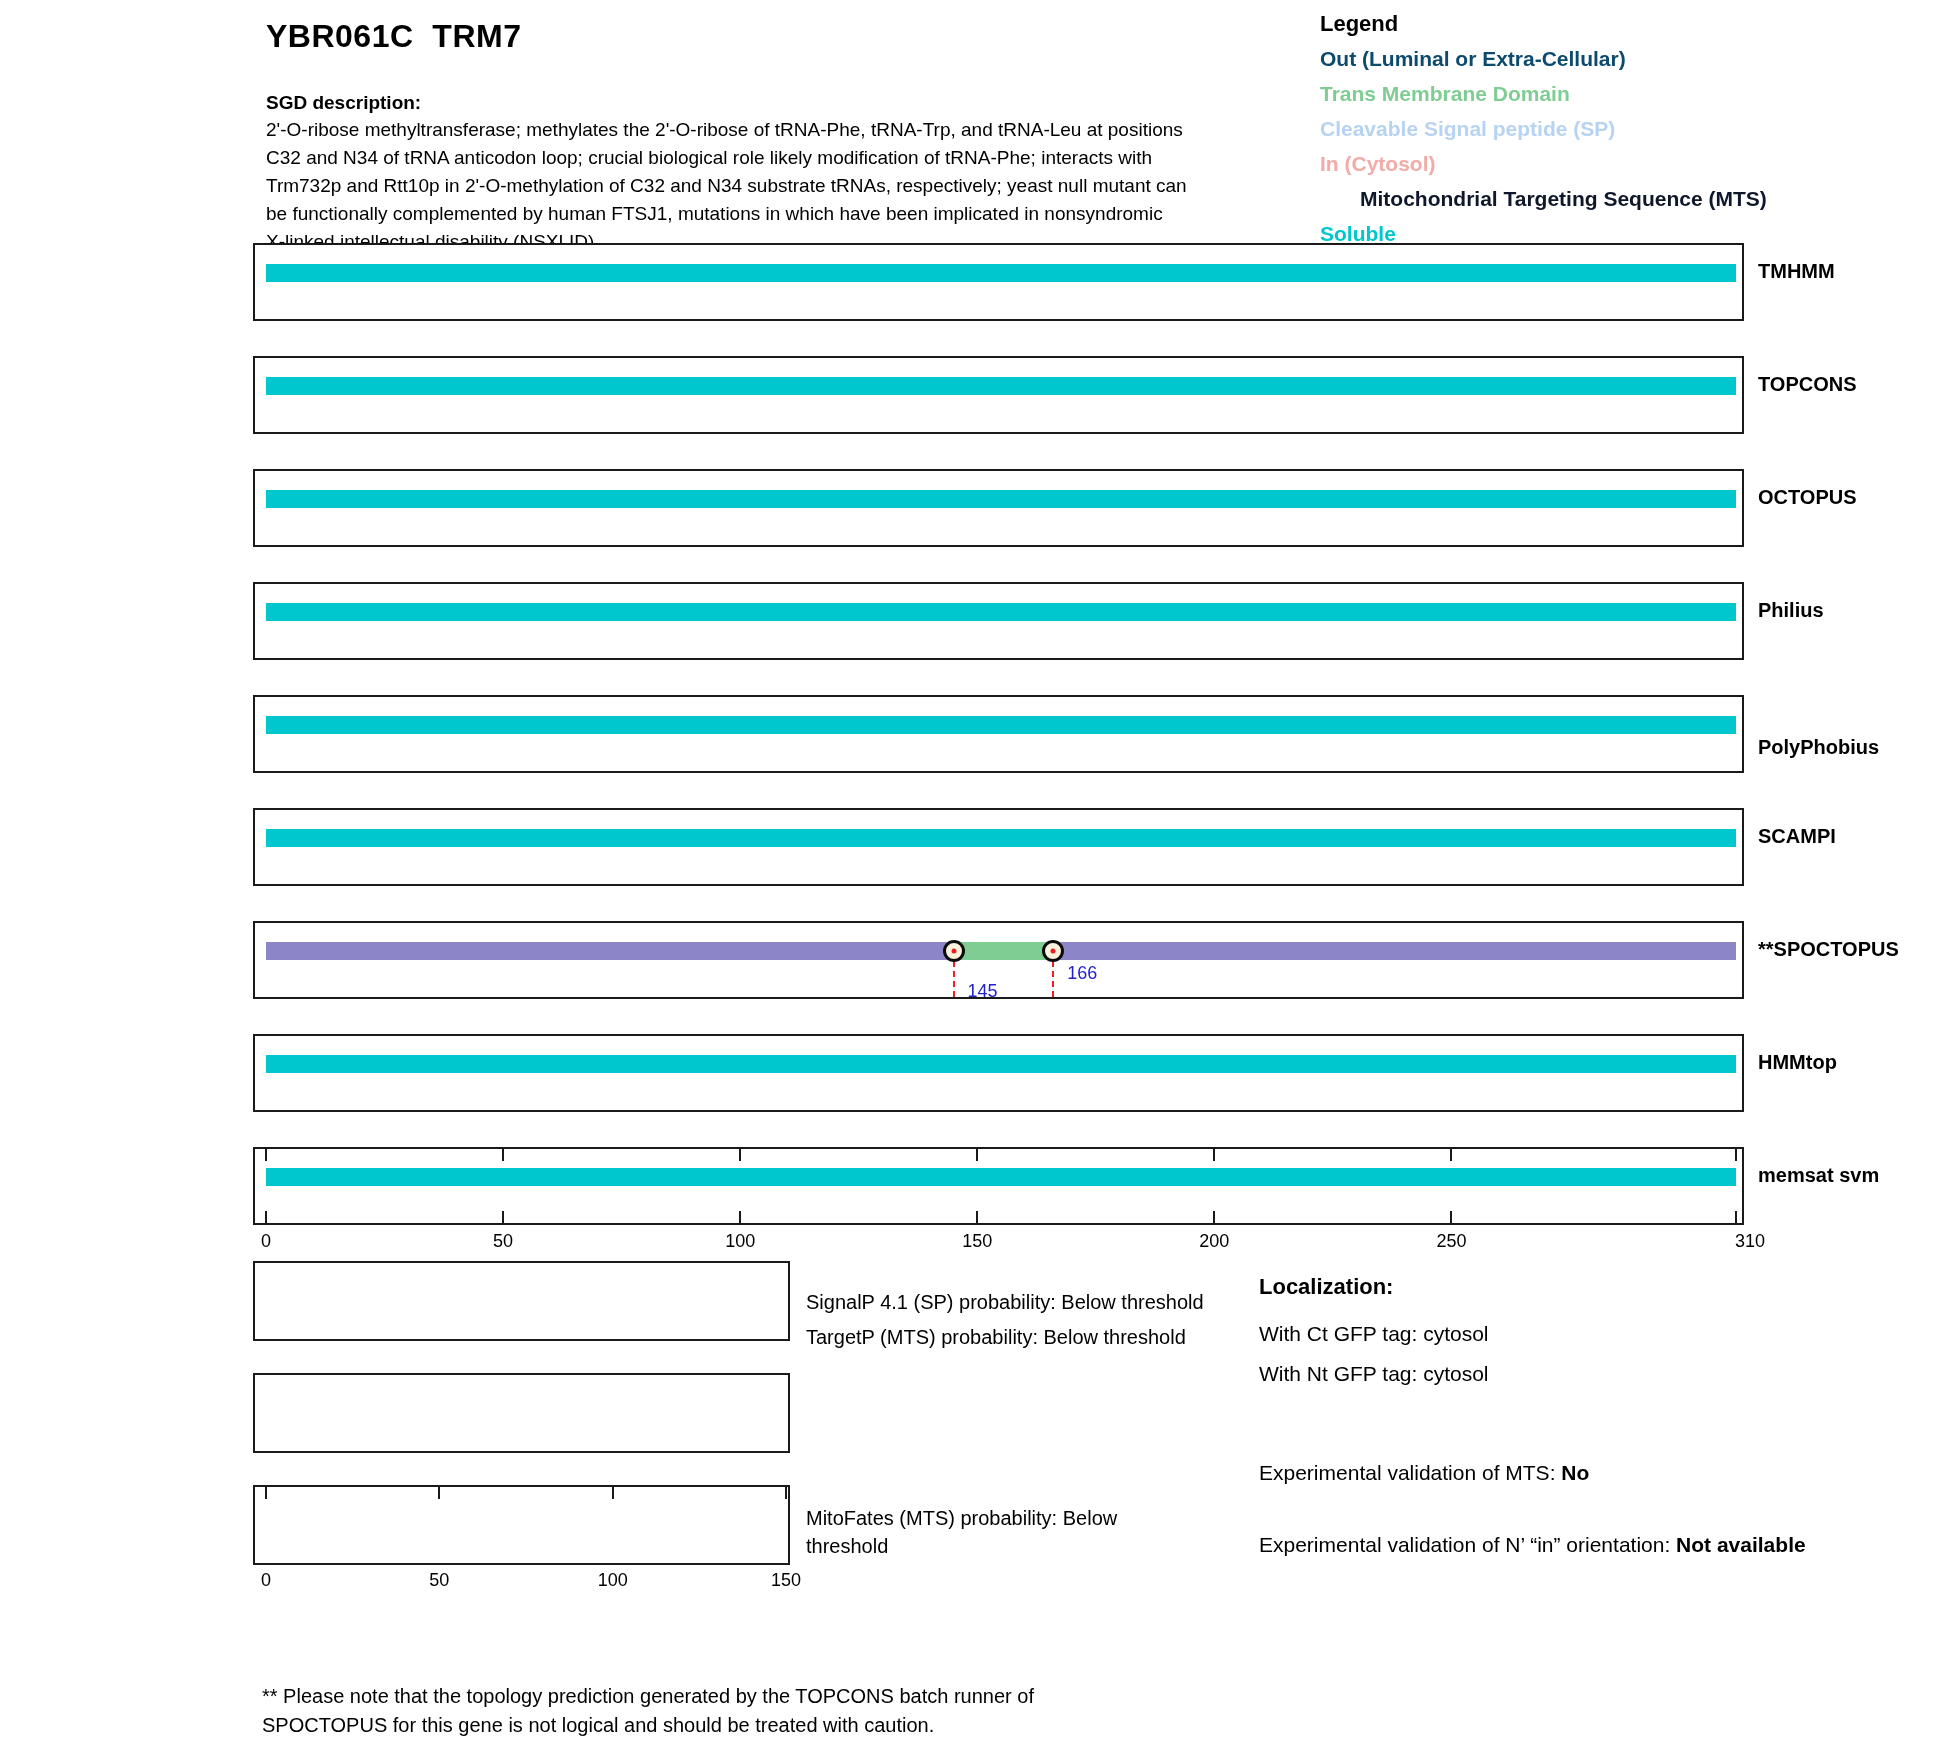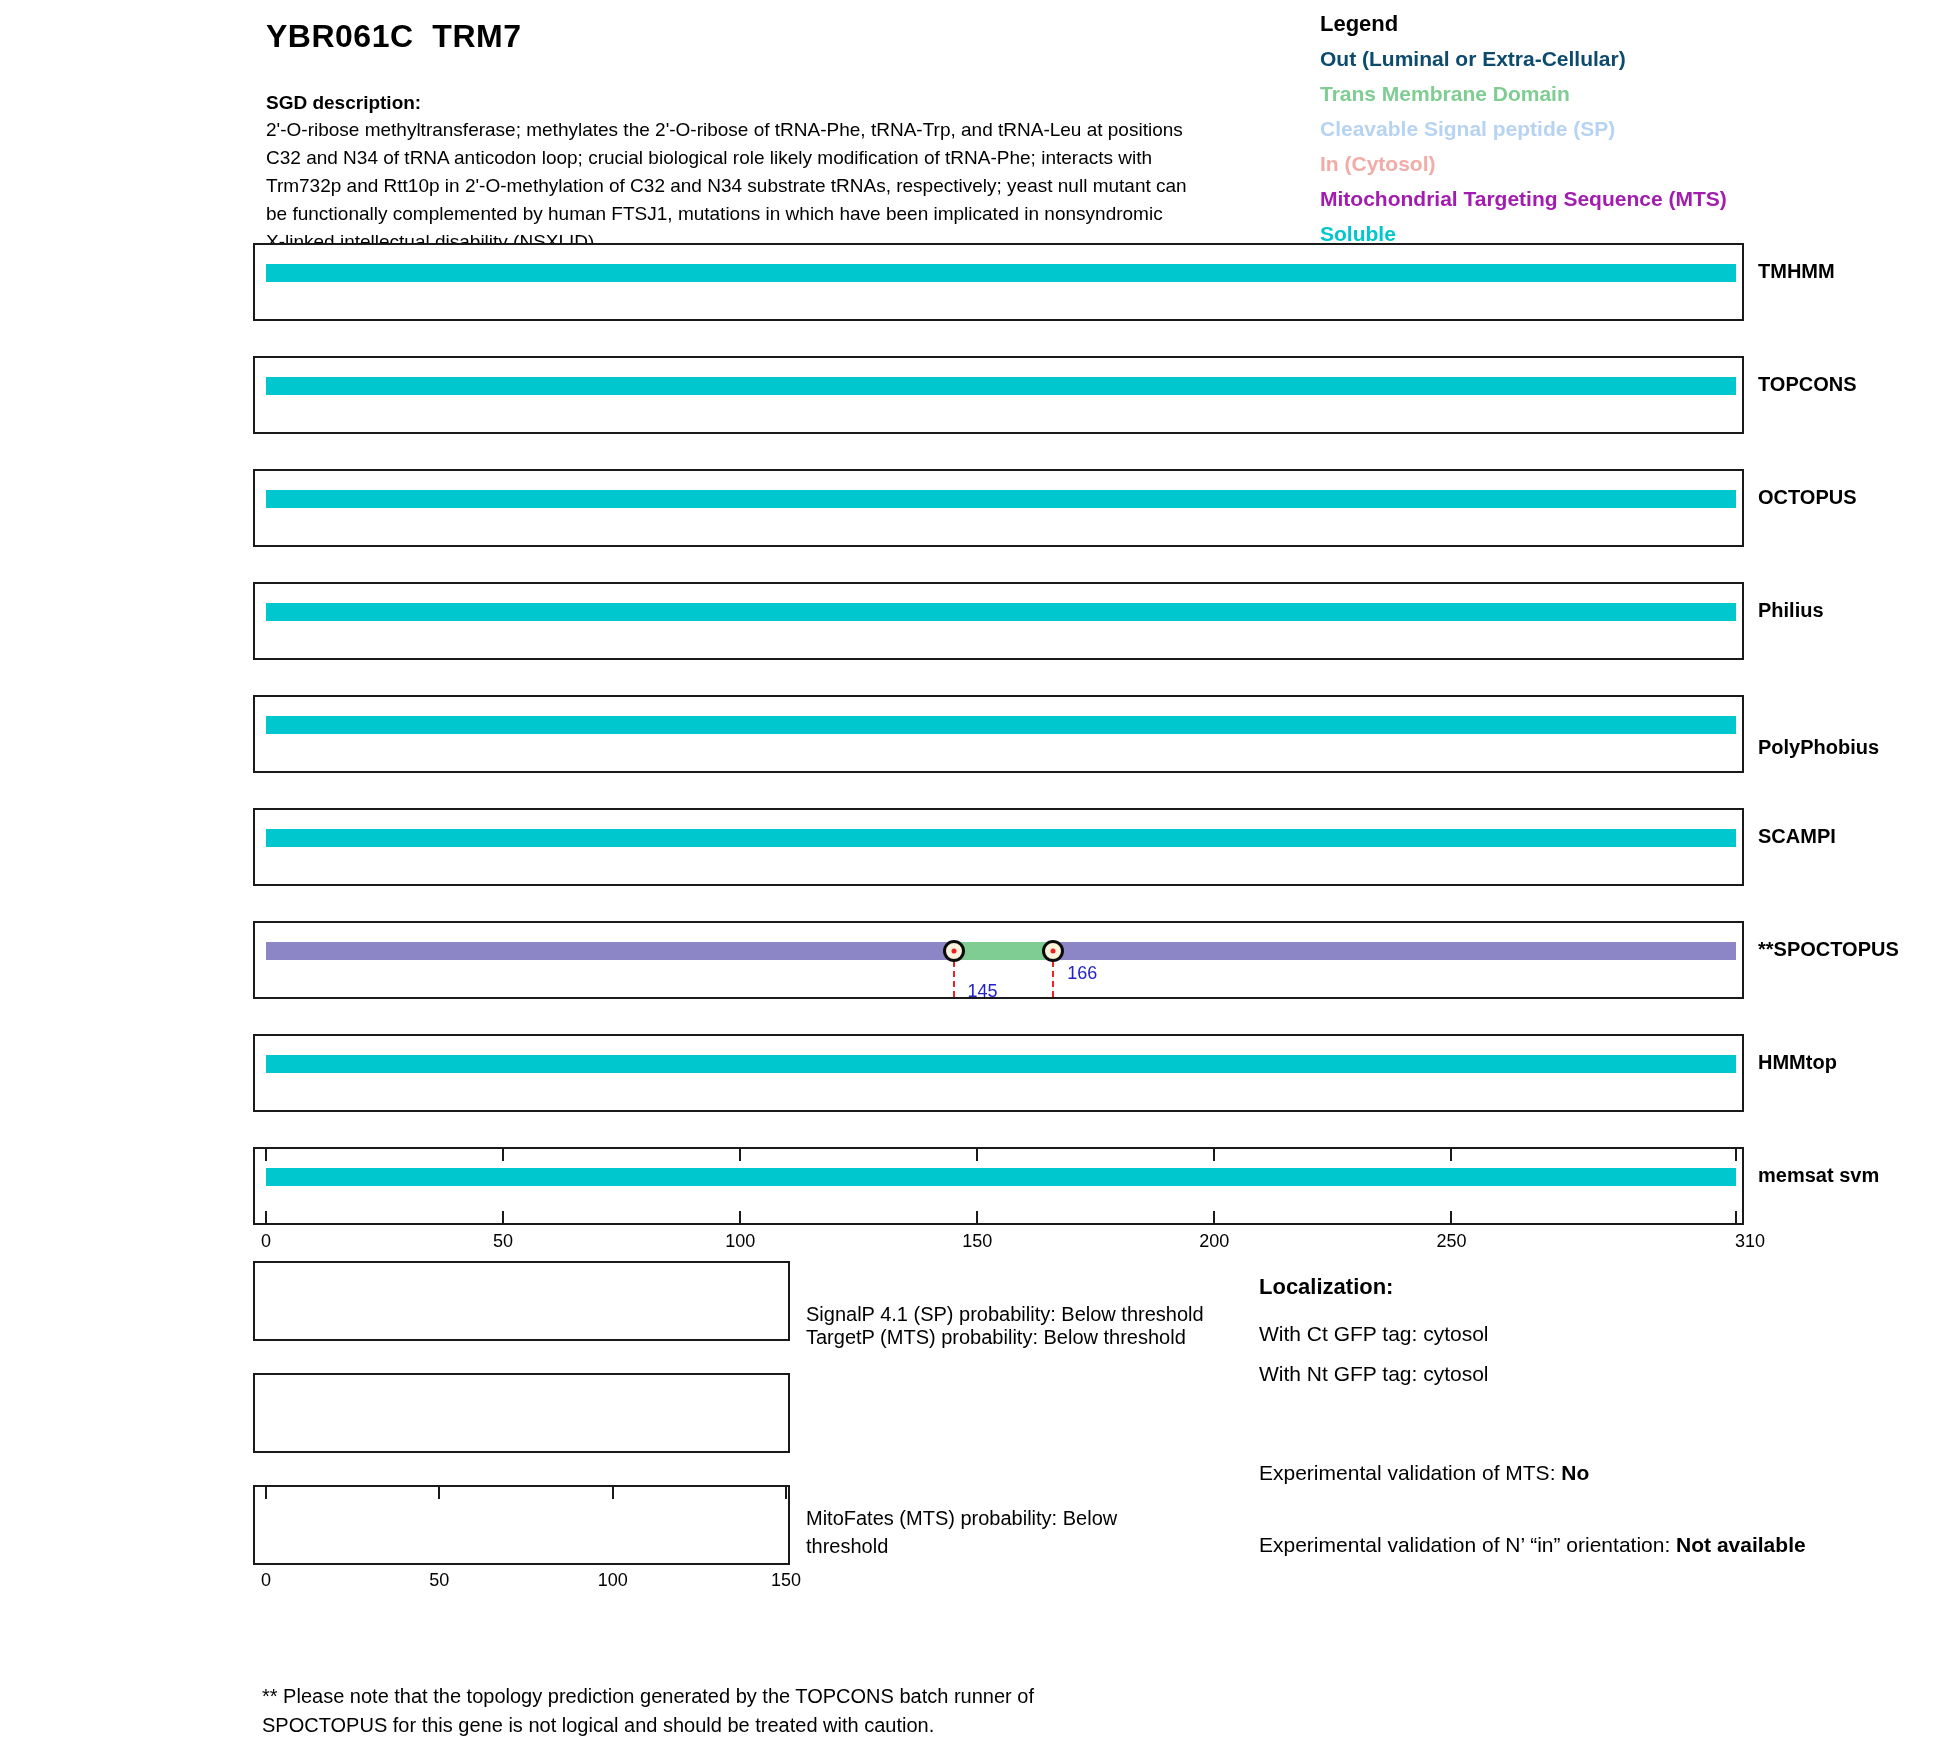--- a/index.html
+++ b/index.html
@@ -43,21 +43,21 @@
 Trm732p and Rtt10p in 2'-O-methylation of C32 and N34 substrate tRNAs, respectively; yeast null mutant can
 be functionally complemented by human FTSJ1, mutations in which have been implicated in nonsyndromic
 X-linked intellectual disability (NSXLID)</div>
 
   <div class="abs" id="legend">
     <div class="legend-heading">Legend</div>
   <div style="color: #0c4a6e;">Out (Luminal or Extra-Cellular)</div>
       <div style="color: rgb(127, 205, 146);">Trans Membrane Domain</div>
       <div style="color: rgb(183, 211, 242);">Cleavable Signal peptide (SP)</div>
       <div style="color: rgb(242, 171, 166);">In (Cytosol)</div>
-      <div style="color: #a21caf;">Mitochondrial Targeting Sequence (MTS)</div>
+      <div style="color: #0f172a; margin-left: 40px;">Mitochondrial Targeting Sequence (MTS)</div>
       <div style="color: rgb(0, 199, 205);">Soluble</div>
     </div>
 
   <div id="tracks">
       <div class="track-box" style="left: 253px; top: 243px; width: 1491px; height: 78px;">
         <div class="track-seg" style="left: 11px; width: 1470px; background: rgb(0, 199, 205);"></div>
       </div>
       <div class="track-label" style="left: 1758px; top: 260px;">TMHMM</div>
       <div class="track-box" style="left: 253px; top: 356px; width: 1491px; height: 78px;">
         <div class="track-seg" style="left: 11px; width: 1470px; background: rgb(0, 199, 205);"></div>
@@ -123,21 +123,21 @@
       <div class="axis-label" style="left: 503.097px; top: 1231px;">50</div>
       <div class="axis-label" style="left: 740.194px; top: 1231px;">100</div>
       <div class="axis-label" style="left: 977.29px; top: 1231px;">150</div>
       <div class="axis-label" style="left: 1214.39px; top: 1231px;">200</div>
       <div class="axis-label" style="left: 1451.48px; top: 1231px;">250</div>
       <div class="axis-label" style="left: 1736px; top: 1231px; margin-left: 14px;">310</div>
     </div>
 
   <div id="mini-plots">
       <div class="mini-box" style="left: 253px; top: 1261px; width: 537px; height: 80px;"></div>
-      <div class="mini-label" style="left: 806px; top: 1288px; margin-top: 12px;">SignalP 4.1 (SP) probability: Below threshold</div>
+      <div class="mini-label" style="left: 806px; top: 1288px;">SignalP 4.1 (SP) probability: Below threshold</div>
       <div class="mini-box" style="left: 253px; top: 1373px; width: 537px; height: 80px;"></div>
       <div class="mini-label" style="left: 806px; top: 1323px;">TargetP (MTS) probability: Below threshold</div>
       <div class="axis-label" style="left: 266px; top: 1570px;">0</div>
       <div class="axis-label" style="left: 439.333px; top: 1570px;">50</div>
       <div class="axis-label" style="left: 612.667px; top: 1570px;">100</div>
       <div class="axis-label" style="left: 786px; top: 1570px;">150</div>
       <div class="mini-box" style="left: 253px; top: 1485px; width: 537px; height: 80px;">
         <div class="tickmark" style="left: 10px; top: 0px; height: 12px;"></div>
         <div class="tickmark" style="left: 183.333px; top: 0px; height: 12px;"></div>
         <div class="tickmark" style="left: 356.667px; top: 0px; height: 12px;"></div>

